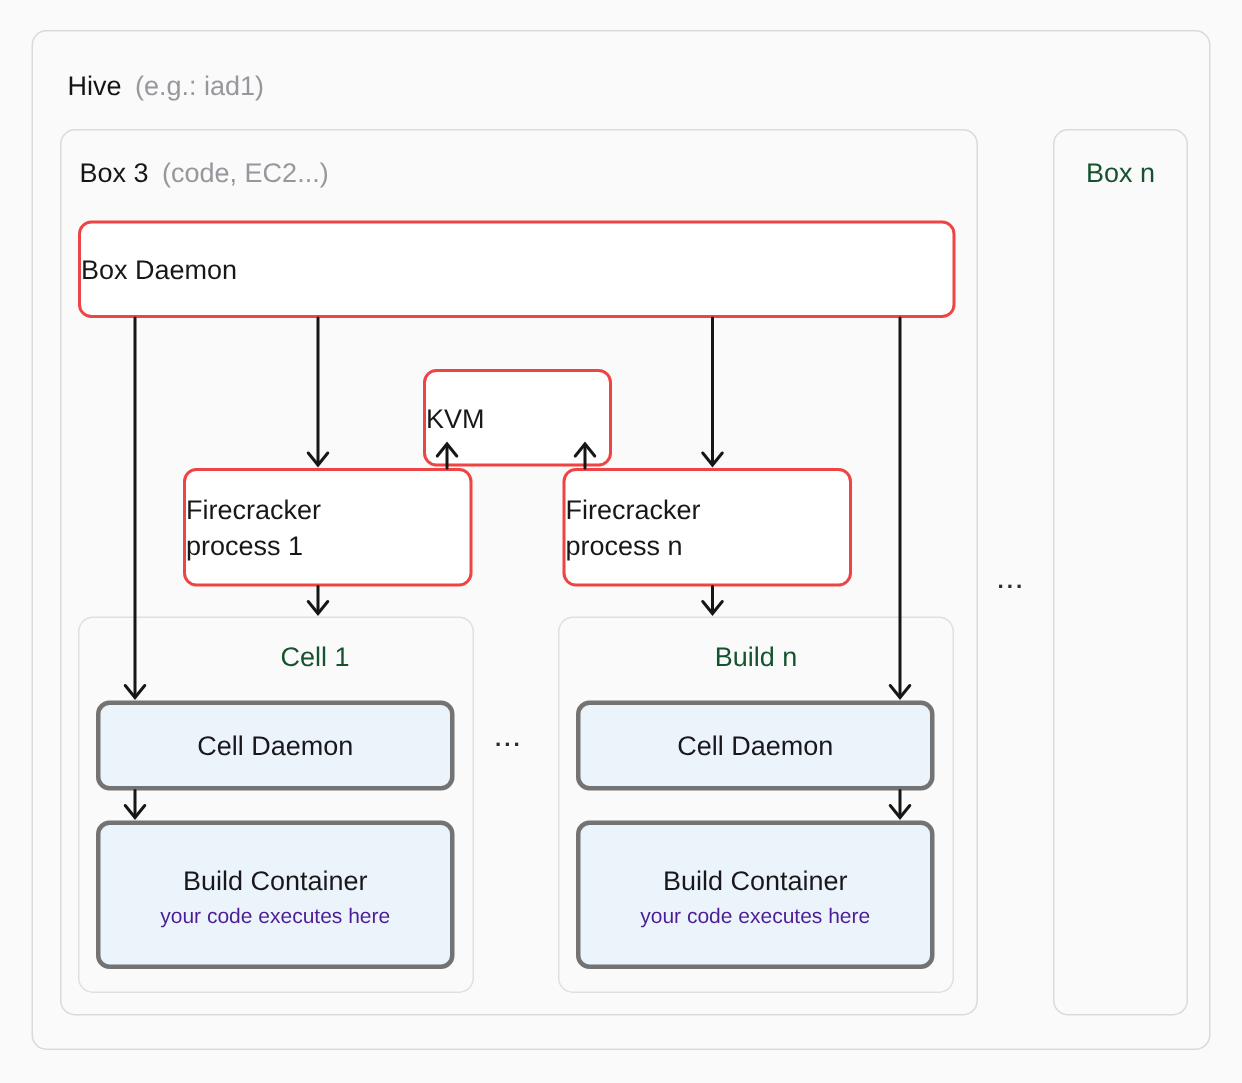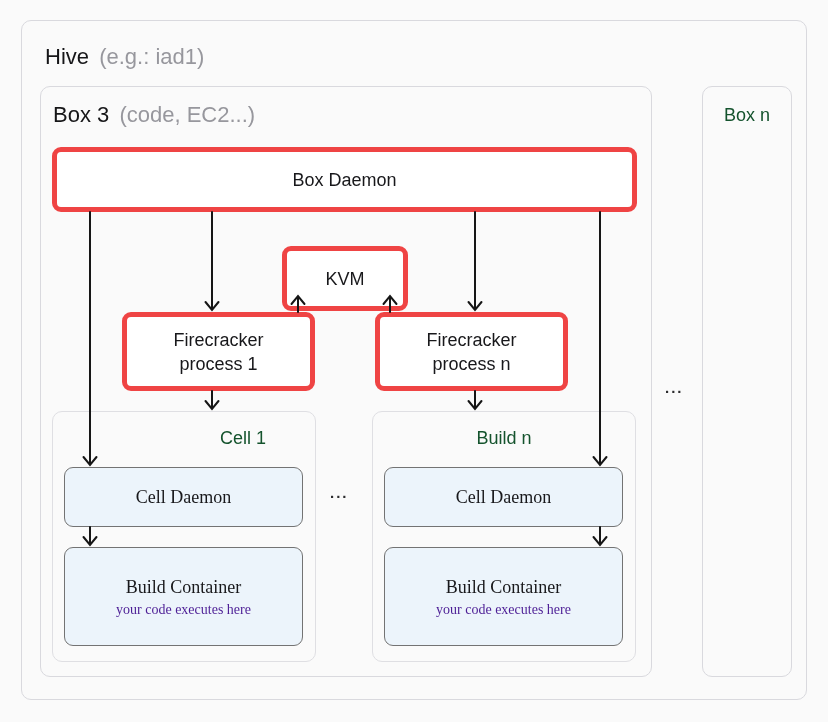--- a/index.html
+++ b/index.html
@@ -20,51 +20,50 @@
   .container-box {
     position: absolute;
     border: 1px solid #d9d9de;
     border-radius: 10px;
     background: transparent;
     box-sizing: border-box;
   }
   .white-box {
     position: absolute;
     background: #ffffff;
-    border: 5px solid #ef4444;
+    border: 2px solid #ef4444;
+    border-radius: 9px;
+    box-sizing: border-box;
+    display: flex;
+    flex-direction: column;
+    align-items: flex-start;
+    justify-content: center;
+    font-size: 18px;
+    line-height: 24px;
+    color: #18181b;
+    text-align: center;
+  }
+  .blue-box {
+    position: absolute;
+    background: #ecf4fb;
+    border: 3px solid #737373;
     border-radius: 9px;
     box-sizing: border-box;
     display: flex;
     flex-direction: column;
     align-items: center;
     justify-content: center;
     font-size: 18px;
     line-height: 24px;
     color: #18181b;
     text-align: center;
   }
-  .blue-box {
-    position: absolute;
-    background: #ecf4fb;
-    border: 1px solid #737373;
-    border-radius: 9px;
-    box-sizing: border-box;
-    display: flex;
-    flex-direction: column;
-    align-items: center;
-    justify-content: center;
-    font-size: 18px;
-    line-height: 24px;
-    color: #18181b;
-    text-align: center;
-    font-family: Liberation Serif, serif;
-  }
   .corner-title {
     position: absolute;
-    font-size: 22px;
+    font-size: 18px;
     line-height: 22px;
     color: #161618;
     white-space: nowrap;
   }
   .muted { color: #97979d; }
   .centered-title {
     position: absolute;
     font-size: 18px;
     line-height: 22px;
     color: #14532d;
@@ -133,21 +132,21 @@
     <span>Firecracker</span>
     <span>process 1</span>
   </div>
 
   <div class="white-box" style="left:375px; top:312px; width:193px; height:79px;">
     <span>Firecracker</span>
     <span>process n</span>
   </div>
 
   <div class="container-box" style="left:52px; top:411px; width:264px; height:251px; border-color:#dfdfe3;"></div>
-  <div class="centered-title" style="left:52px; top:427px; width:316px;padding-left:33px;">Cell 1</div>
+  <div class="centered-title" style="left:52px; top:427px; width:316px;">Cell 1</div>
 
   <div class="blue-box" style="left:64px; top:467px; width:239px; height:60px;">
     <span>Cell Daemon</span>
   </div>
 
   <div class="blue-box" style="left:64px; top:547px; width:239px; height:99px;">
     <span>Build Container</span>
     <span class="sub-note">your code executes here</span>
   </div>
 

